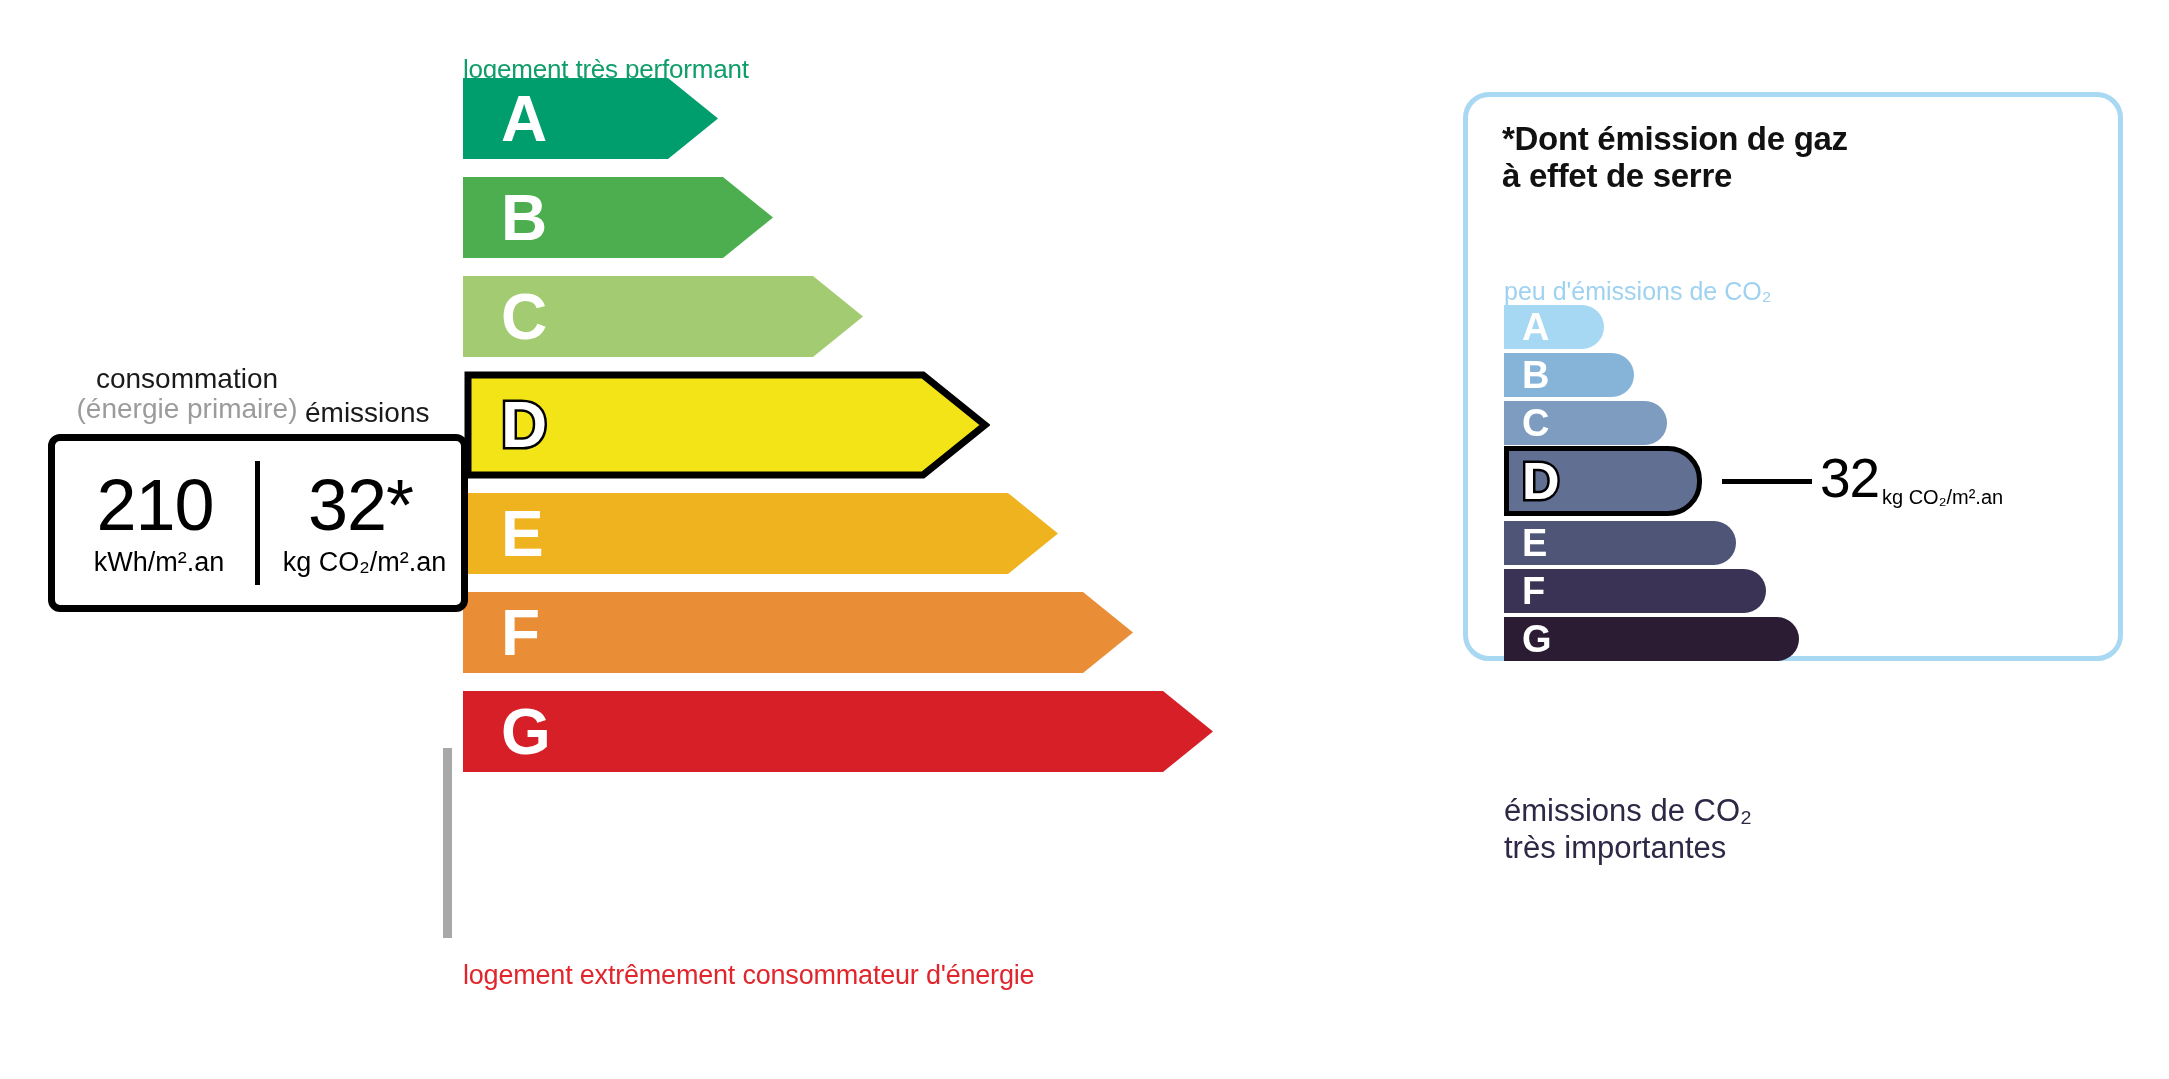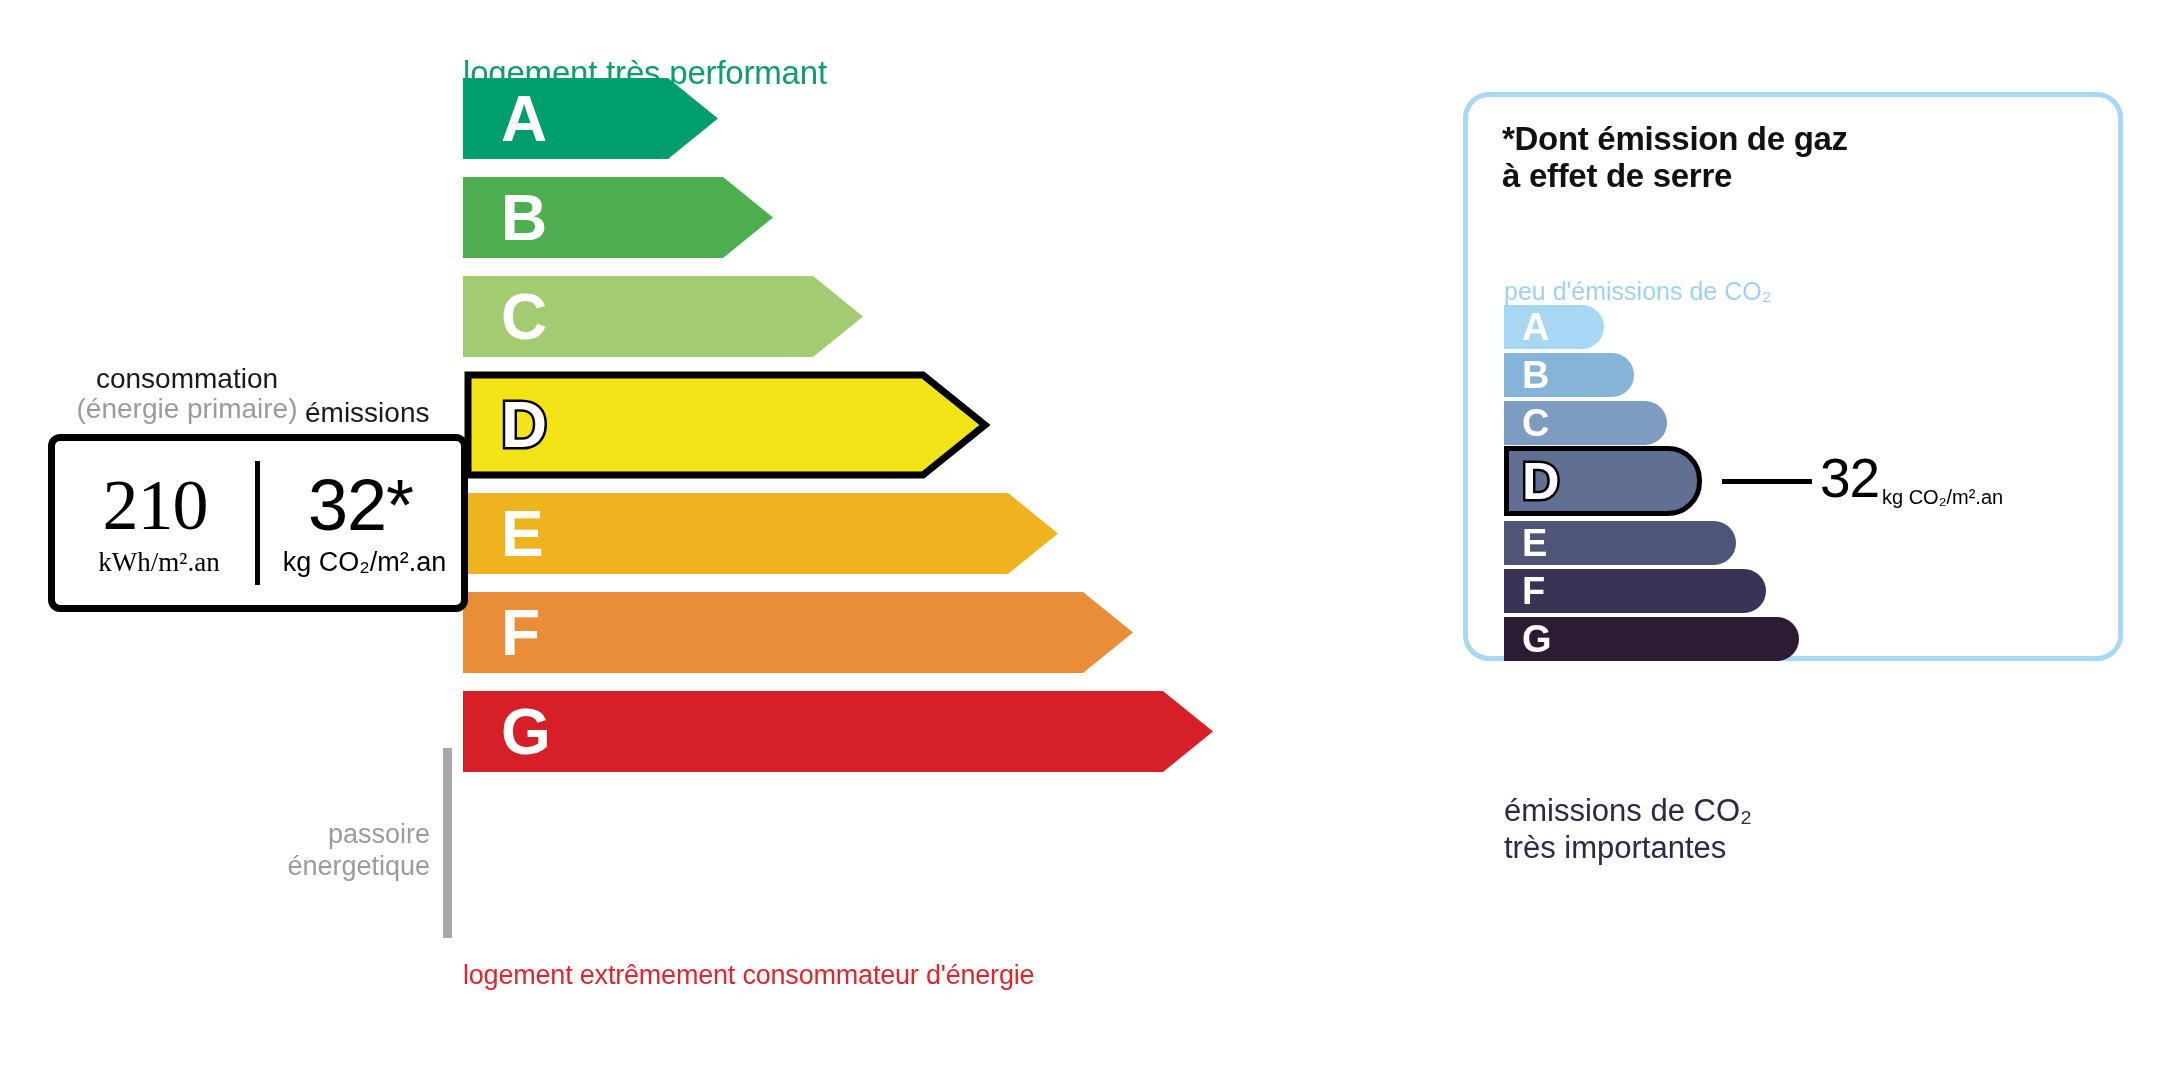--- a/index.html
+++ b/index.html
@@ -8,21 +8,21 @@
     font-family:"Liberation Sans", sans-serif;
     color:#1a1a1a;overflow:hidden;position:relative;
   }
   .root{position:relative;width:2169px;height:1079px;}
 
   
   .dpe{position:absolute;left:0;top:0;width:1420px;height:1079px;}
 
   .dpe-top-label{
     position:absolute;left:463px;top:54px;
-    font-size:33px;color:#0f9d6a;white-space:nowrap;letter-spacing:-0.2px;
+    font-size:26px;color:#0f9d6a;white-space:nowrap;letter-spacing:-0.2px;
   }
   .dpe-bottom-label{
     position:absolute;left:463px;top:960px;
     font-size:27px;color:#e0262c;white-space:nowrap;letter-spacing:-0.2px;
   }
 
   
   .arrow-row{position:absolute;left:463px;}
   .arrow{
     position:relative;height:100%;
@@ -44,21 +44,21 @@
   
   .result-box{
     position:absolute;left:48px;top:434px;width:420px;height:178px;
     border:7px solid #000;border-radius:12px;background:#fff;
     box-sizing:border-box;display:flex;z-index:6;
   }
   .result-cell{
     flex:1;display:flex;flex-direction:column;
     align-items:center;justify-content:center;
   }
-  .result-cell.first{flex:0 0 200px;font-family:Liberation Serif, serif;}
+  .result-cell.first{flex:0 0 200px;}
   .result-divider{
     width:5px;background:#000;margin:20px 0;flex:0 0 5px;
   }
   .result-value{font-size:72px;line-height:1;letter-spacing:-1px;color:#000;}
   .result-unit{font-size:27px;margin-top:6px;color:#000;white-space:nowrap;margin-left:8px;}
 
   .lbl-consommation{
     position:absolute;left:62px;top:364px;width:250px;
     text-align:center;font-size:28px;color:#1a1a1a;line-height:1.07;
   }
@@ -189,24 +189,20 @@
           <div class="arrow">
             <svg width="750" height="81" viewBox="0 0 750 81">
               <polygon points="0,0 700,0 750,40.5 700,81 0,81" fill="#D71F27"></polygon>
             </svg>
             <span class="arrow-letter">G</span>
           </div>
         </div>
       </div>
 
     <div class="passoire-bar"></div>
-    <div class="lbl-passoire">
-      <span>passoire</span><br>
-      <span>énergetique</span>
-    </div>
 
     <div class="lbl-consommation">
       <span>consommation</span><br>
       <span class="sub">(énergie primaire)</span>
     </div>
     <div class="lbl-emissions">émissions</div>
 
     <div class="result-box">
       <div class="result-cell first">
         <div class="result-value">210</div>

